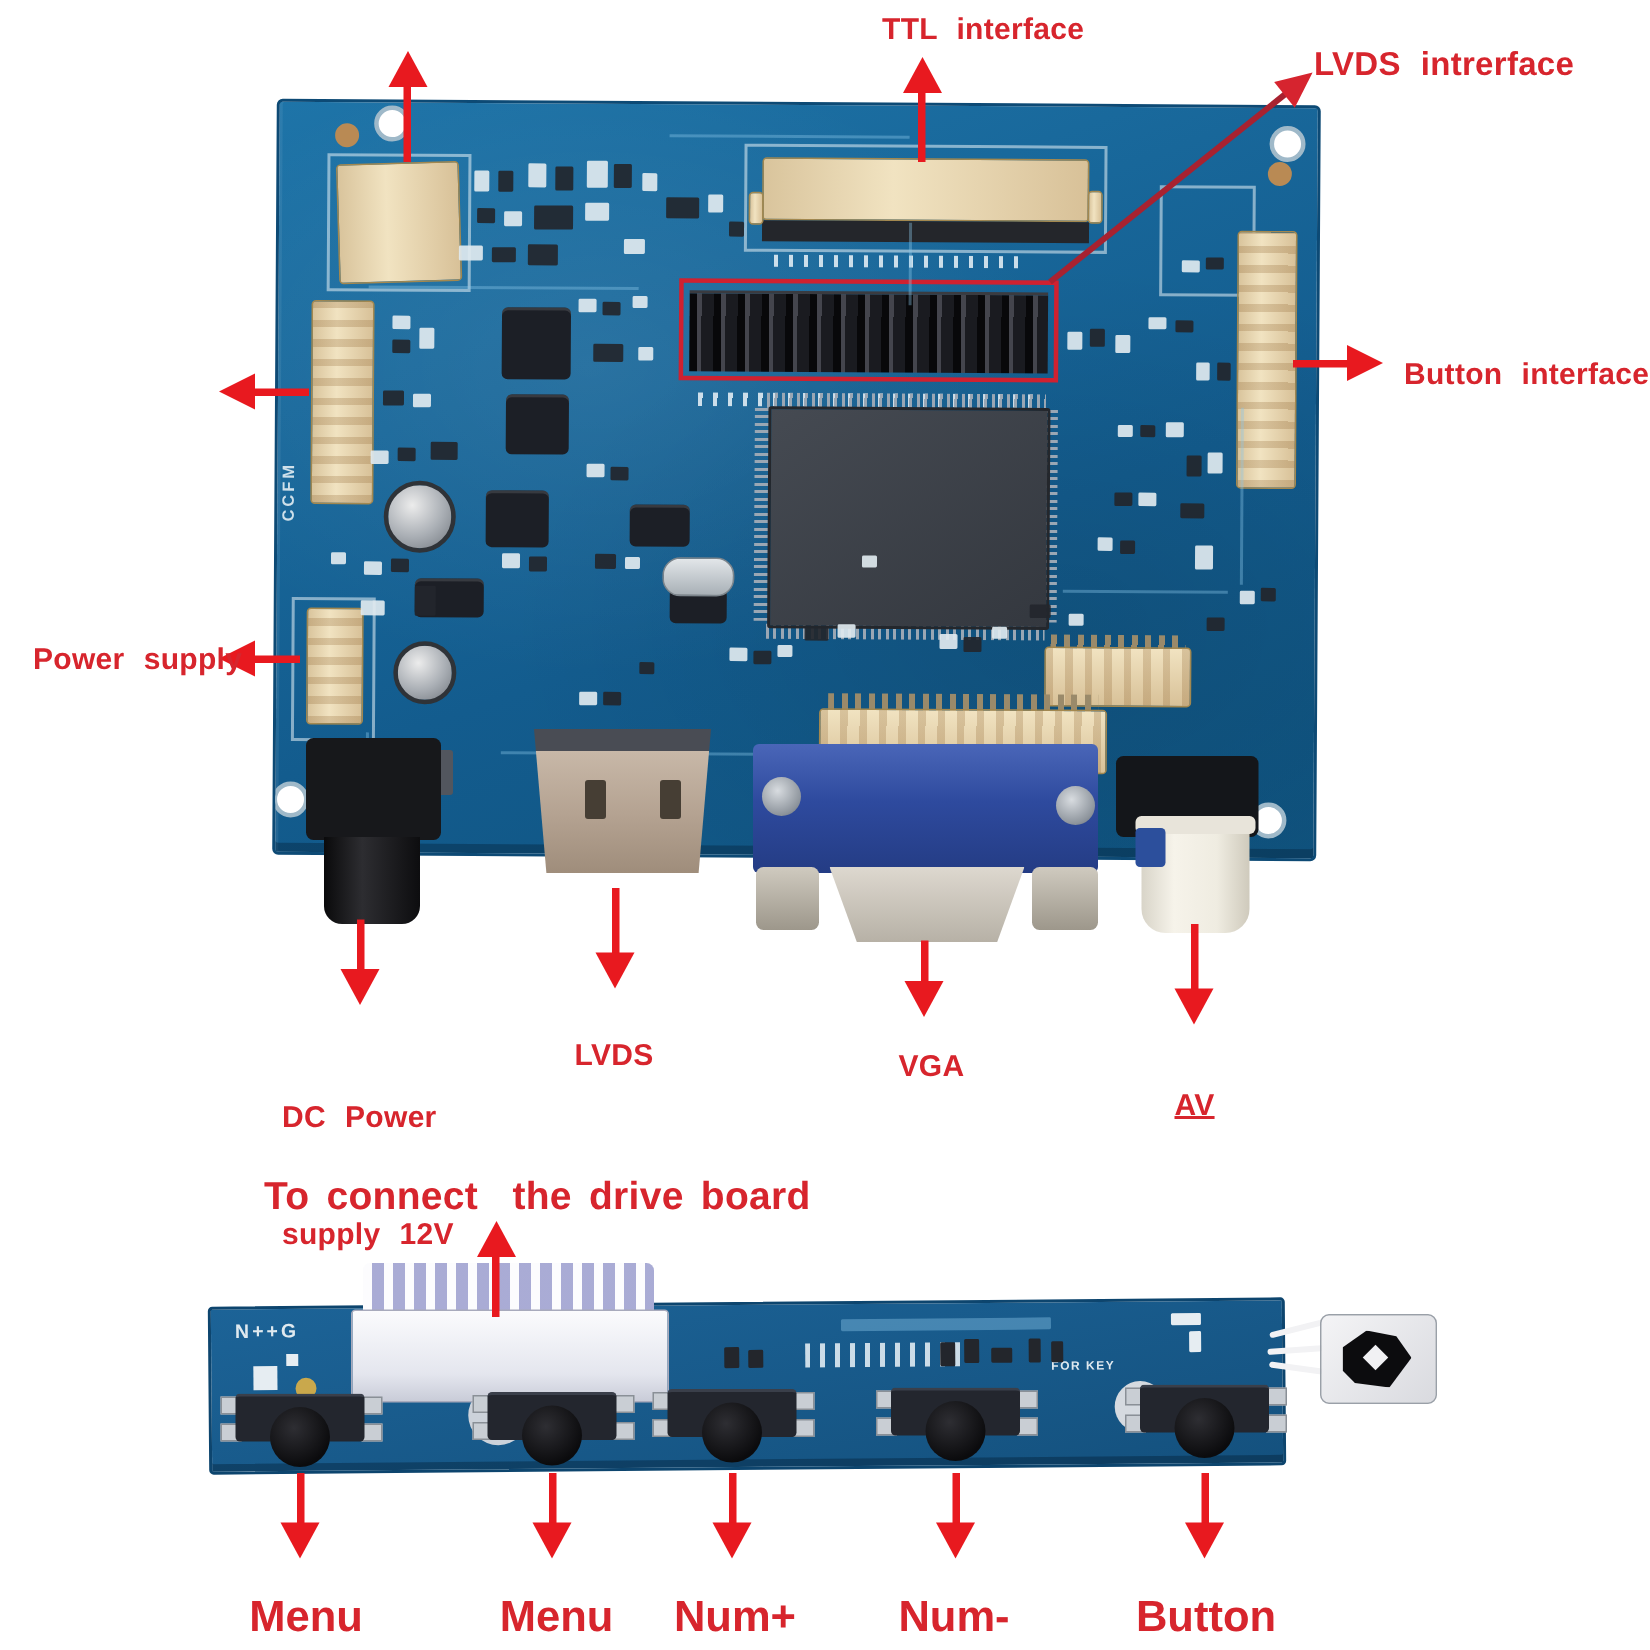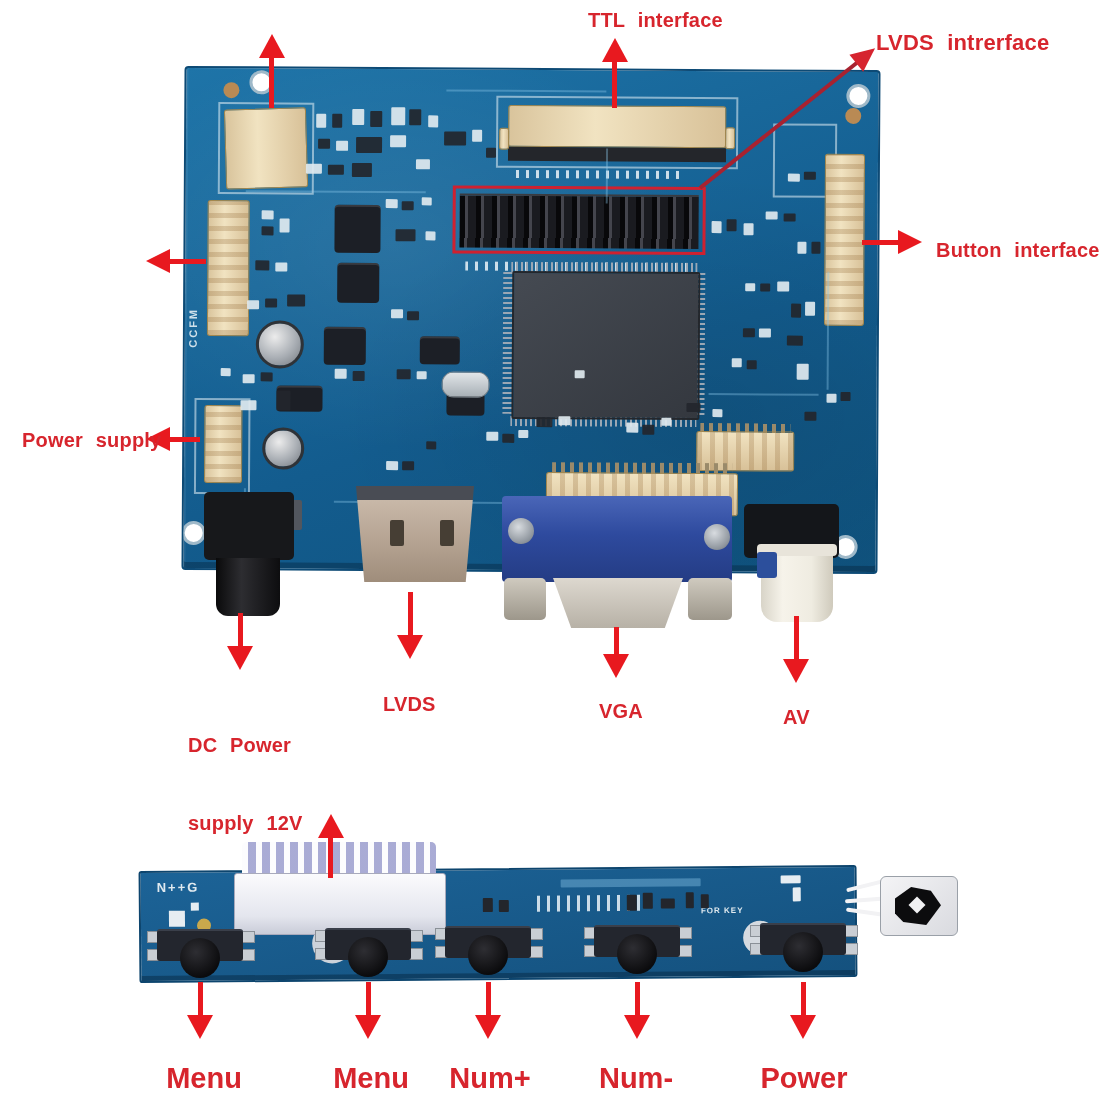--- a/index.html
+++ b/index.html
@@ -280,27 +280,28 @@
   <div class="lbl" style="left:588px;top:7px;">TTL interface</div>
   <div class="lbl" style="left:876px;top:29px;font-size:22px;">LVDS intrerface</div>
   <div class="lbl" style="left:936px;top:237px;">Button interface</div>
   <div class="lbl" style="left:22px;top:427px;">Power supply</div>
   <div class="lbl" style="left:188px;top:680px;">
     <span class="ln">DC Power</span>
     <span class="ln">supply 12V</span>
   </div>
   <div class="lbl" style="left:383px;top:691px;">LVDS</div>
   <div class="lbl" style="left:599px;top:698px;">VGA</div>
-  <div class="lbl" style="left:783px;top:704px;">AV</div>
+  <div class="lbl" style="left:783px;top:724px;text-decoration:underline;">AV</div>
+  <div class="lbl" style="left:176px;top:781px;font-size:26px;word-spacing:4px;">To connect  the drive board</div>
 
   <div class="blbl" style="left:204px;">Menu</div>
   <div class="blbl" style="left:371px;">Menu</div>
   <div class="blbl" style="left:490px;">Num+</div>
   <div class="blbl" style="left:636px;">Num-</div>
-  <div class="blbl" style="left:804px;">Power</div>
+  <div class="blbl" style="left:804px;">Button</div>
 
   <div>
     <div class="shv" style="left:269px;top:58px;height:50px;"></div>
       <div class="ah up" style="left:259px;top:34px;"></div>
   </div>
   <div>
     <div class="shv" style="left:612px;top:62px;height:46px;"></div>
       <div class="ah up" style="left:602px;top:38px;"></div>
   </div>
   <div class="diag">

